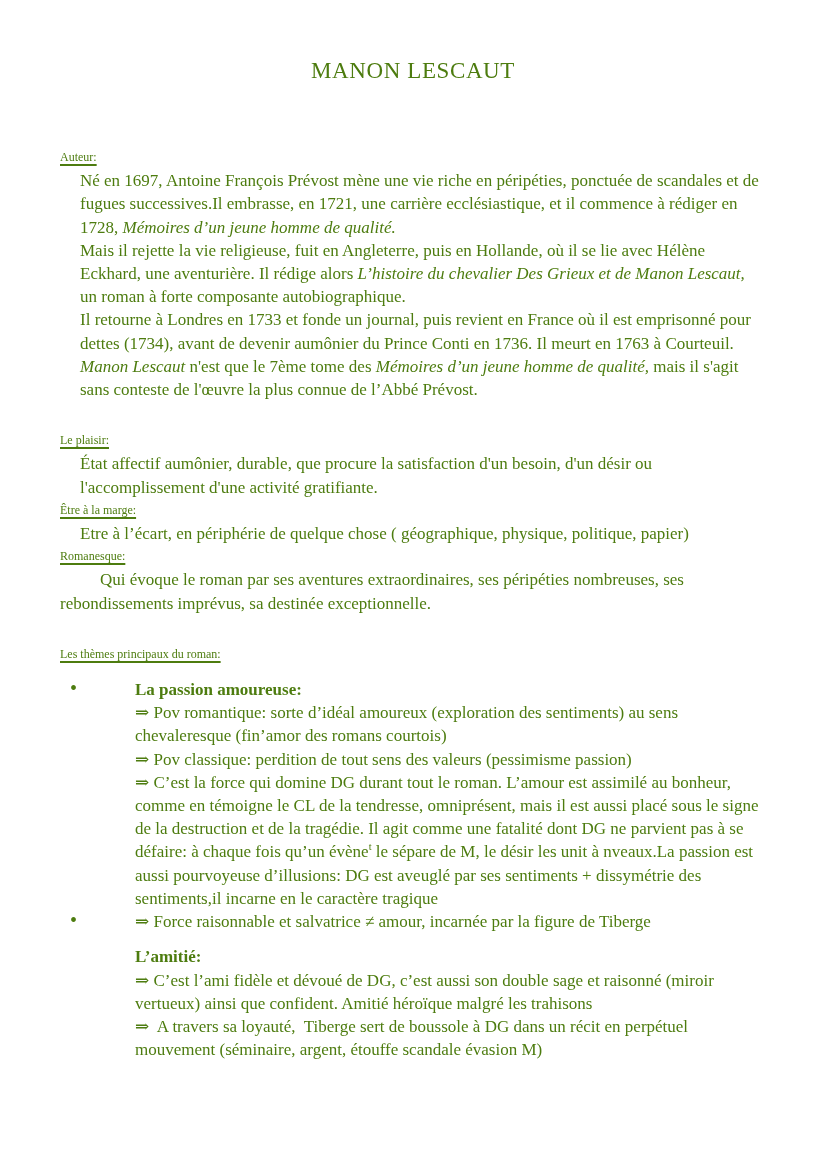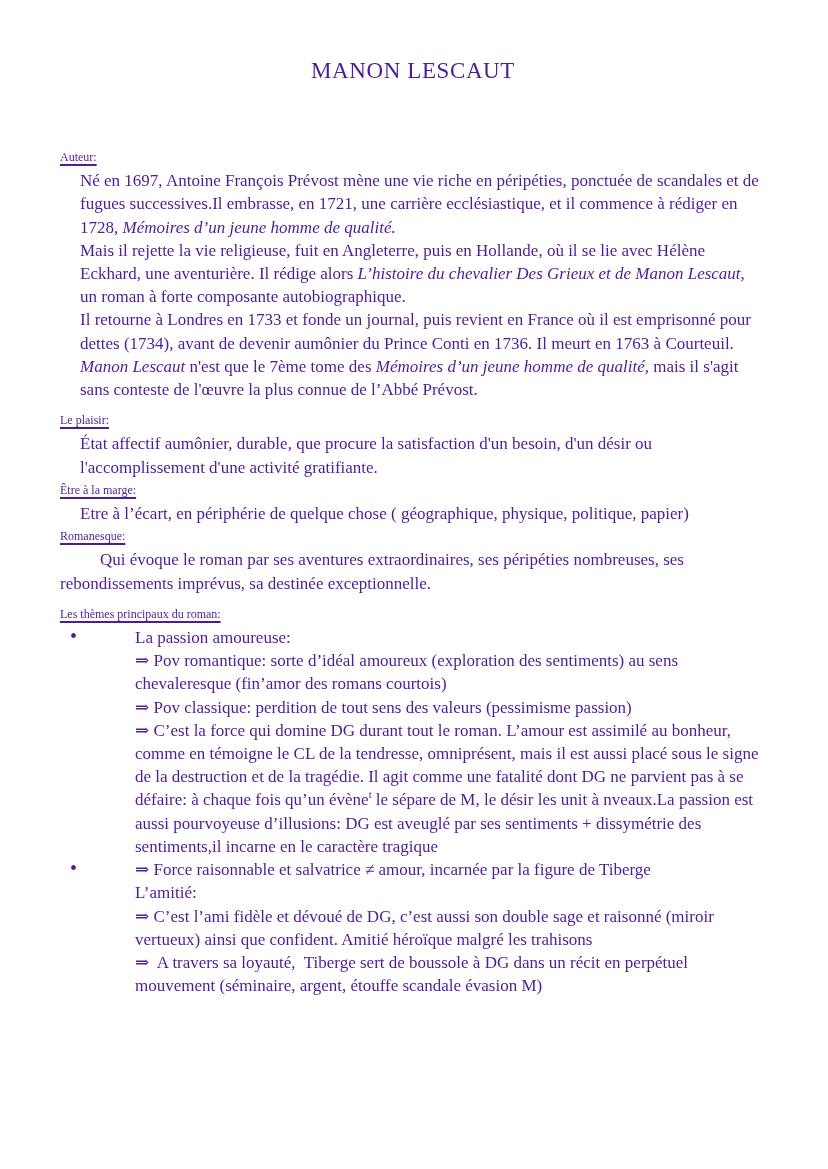--- a/index.html
+++ b/index.html
@@ -5,49 +5,49 @@
   html,body{margin:0;padding:0;background:#ffffff;}
   .page{
     position:relative;
     width:828px;height:1169px;
     box-sizing:border-box;
     background:#ffffff;
     padding:56px 62px 0 60px;
     font-family:"Liberation Serif","DejaVu Serif",serif;
     font-size:17px;
     line-height:23.2px;
-    color:#4c1d95;
+    color:#4d7c0f;
     overflow:hidden;
   }
   .title{
     font-size:23px;
     line-height:30px;
     font-weight:400;
     text-align:center;
     letter-spacing:0.6px;
     margin:0 0 60px 0;
   }
   .heading{
     font-size:12px;
     font-weight:400;
     margin:0;
     text-decoration:underline;
     text-decoration-thickness:1.5px;
     text-underline-offset:3px;
   }
-  .gap-before{margin-top:8px;}
+  .gap-before{margin-top:28px;}
   .para{margin:0;white-space:pre-wrap;}
   .indent{margin-left:20px;}
   .first-line-indent{text-indent:40px;}
   .bullet-item{position:relative;padding-left:75px;}
   .bullet-marker{
     position:absolute;left:10px;top:-1px;
     font-size:20px;line-height:23.2px;
   }
-  .item-title{font-weight:400;}
+  .item-title{font-weight:700;margin-top:12px;}
   .seg-i{font-style:italic;}
   .seg-sup{vertical-align:super;font-size:0.62em;line-height:0;}
 </style>
 </head>
 <body>
 
 <div class="page">
 
   <h1 class="title">MANON LESCAUT</h1>
 

